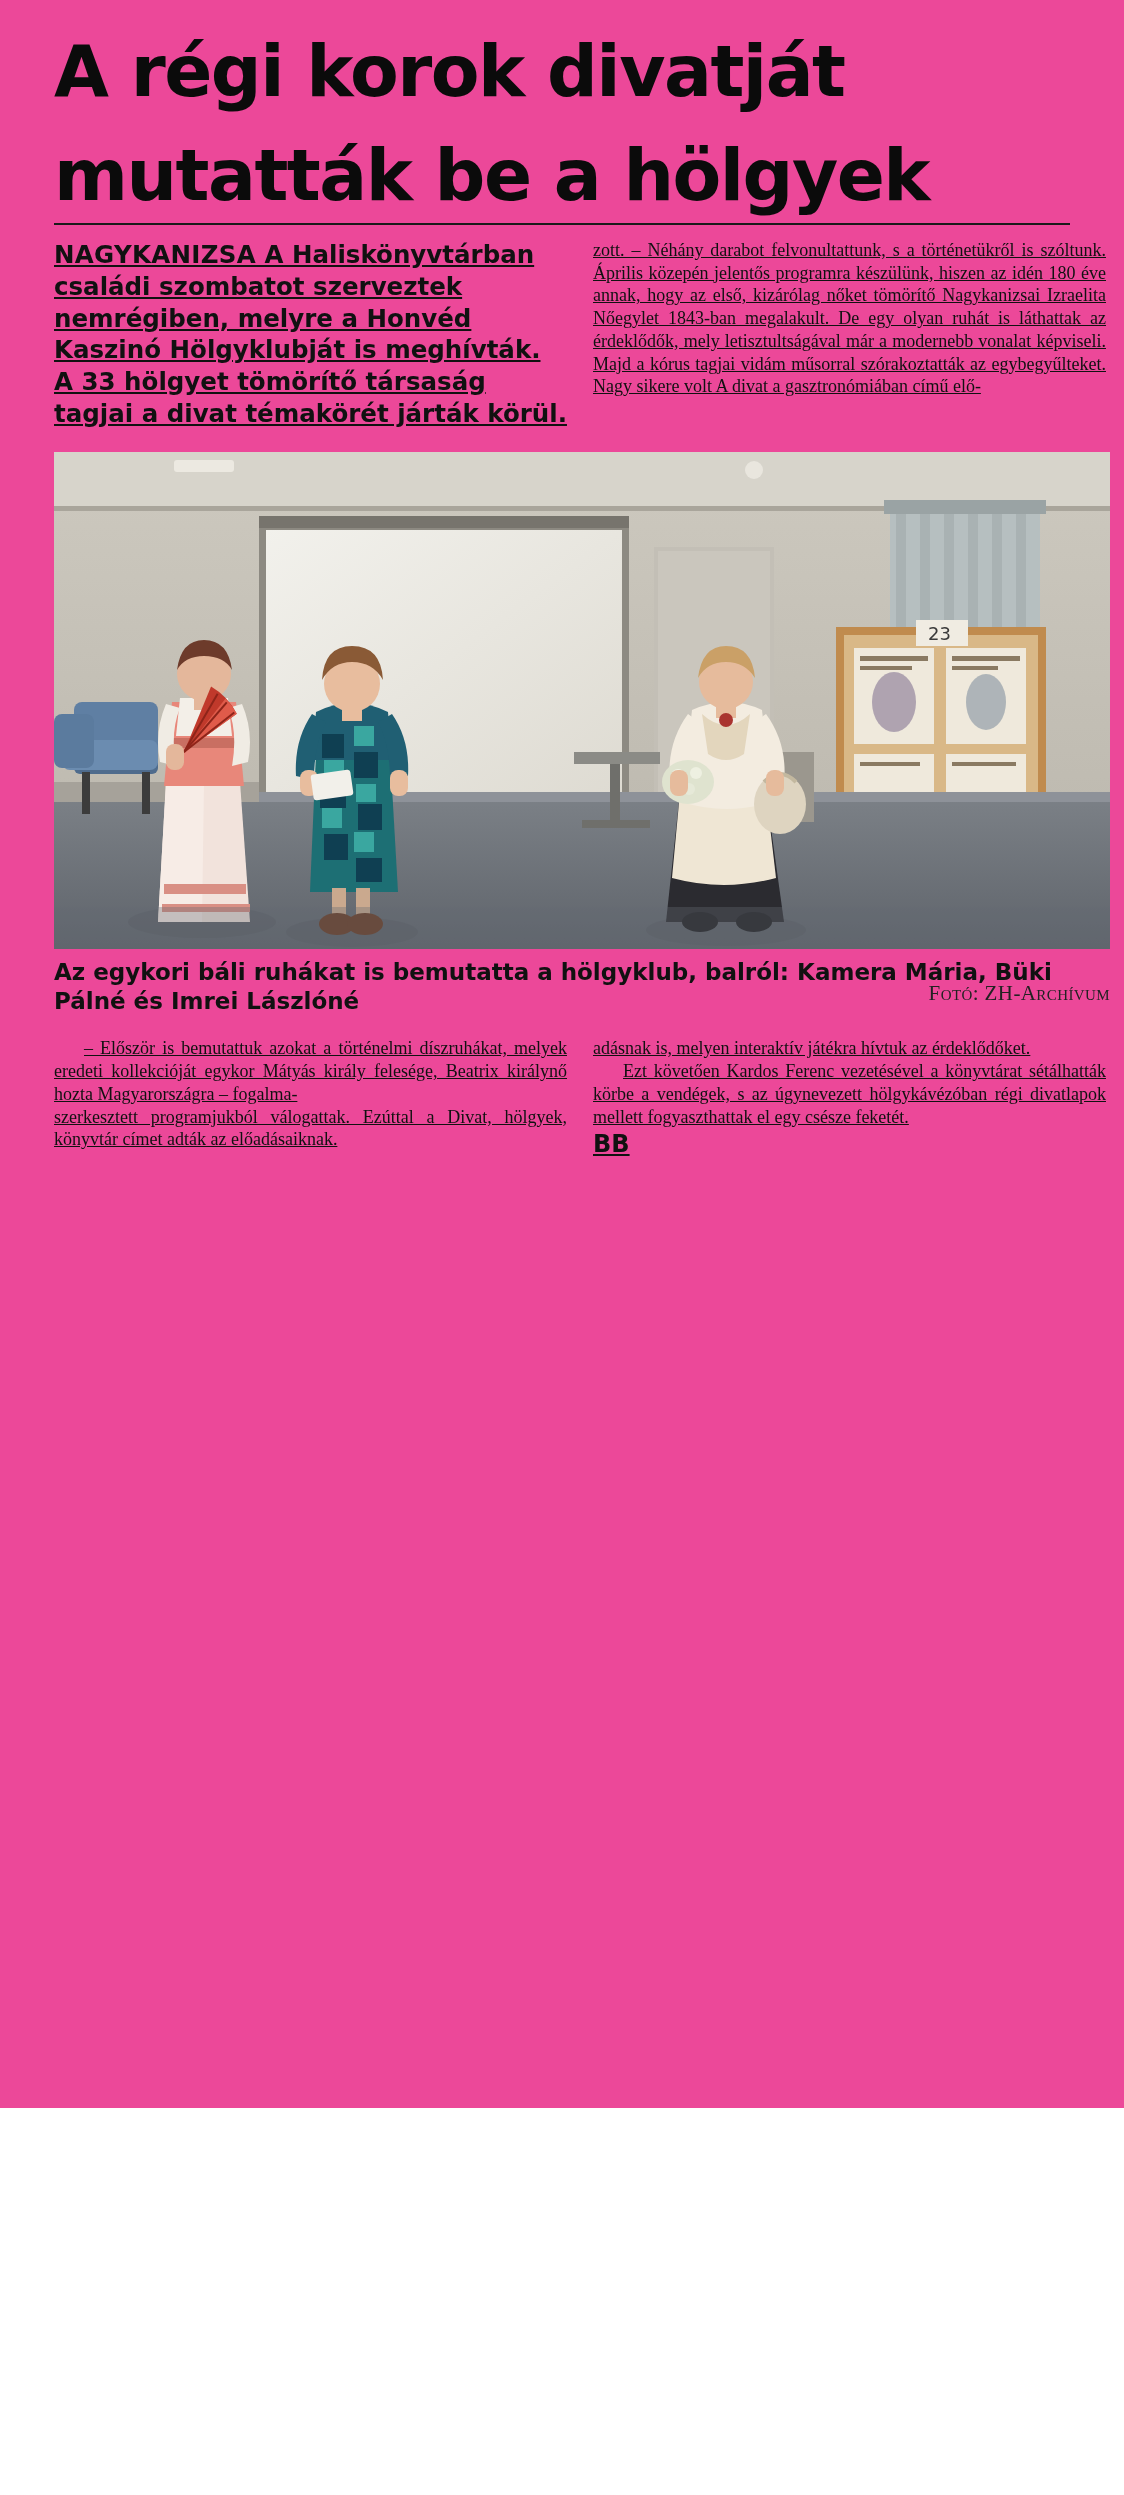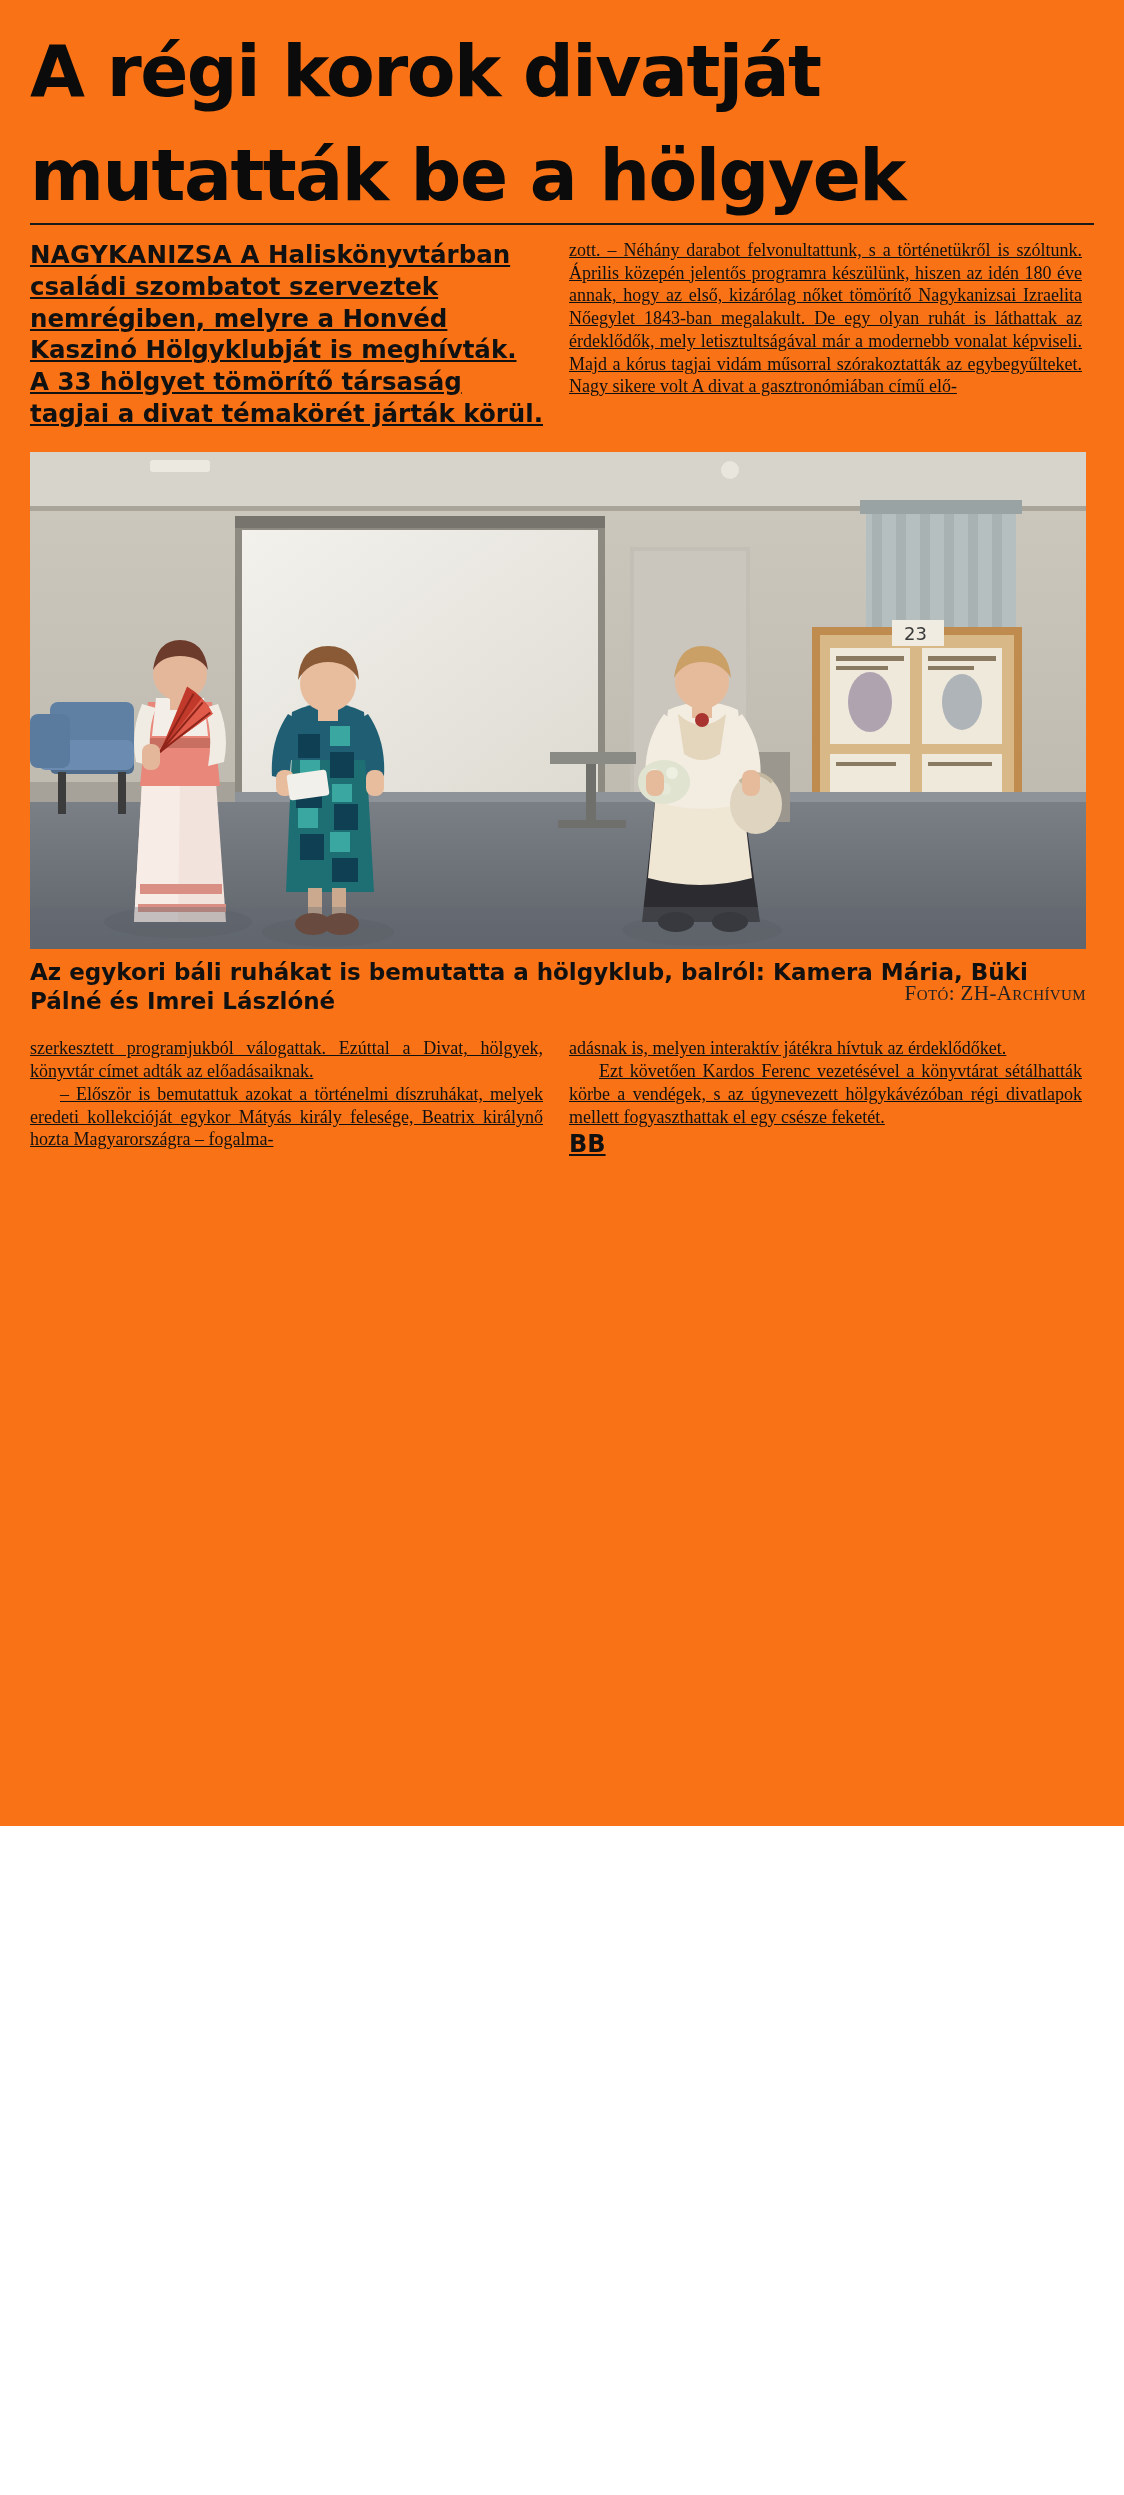--- a/index.html
+++ b/index.html
@@ -11,24 +11,24 @@
     width: 1124px;
     height: 2495px;
     font-family: "Liberation Serif", serif;
     color: #111111;
     position: relative;
     overflow: hidden;
   }
   .page {
     position: relative;
     width: 1124px;
-    height: 1826px;
-    background: #f97316;
+    height: 2108px;
+    background: #ec4899;
     box-sizing: border-box;
-    padding: 0 30px;
+    padding: 0 54px;
   }
 
   
   .headline {
     font-family: "DejaVu Sans", sans-serif;
     font-weight: bold;
     font-size: 71px;
     line-height: 1.02;
     letter-spacing: -1.5px;
     color: #0b0b0b;
@@ -323,22 +323,22 @@
     </div>
 
     <div class="caption">
       <span>Az egykori báli ruhákat is bemutatta a hölgyklub, balról: Kamera Mária, Büki Pálné és Imrei Lászlóné</span>
       <span class="credit">Fotó: ZH-Archívum</span>
     </div>
   </div>
 
   <div class="cols cols-bottom">
     <div class="col">
+      <p class="body-text indent">– Először is bemutattuk azokat a történelmi díszruhákat, melyek eredeti kollekcióját egykor Mátyás király felesége, Beatrix királynő hozta Magyarországra – fogalma-</p>
       <p class="body-text">szerkesztett programjukból válogattak. Ezúttal a Divat, hölgyek, könyvtár címet adták az előadásaiknak.</p>
-      <p class="body-text indent">– Először is bemutattuk azokat a történelmi díszruhákat, melyek eredeti kollekcióját egykor Mátyás király felesége, Beatrix királynő hozta Magyarországra – fogalma-</p>
     </div>
     <div class="col">
       <p class="body-text">adásnak is, melyen interaktív játékra hívtuk az érdeklődőket.</p>
       <p class="body-text indent">Ezt követően Kardos Ferenc vezetésével a könyvtárat sétálhatták körbe a vendégek, s az úgynevezett hölgykávézóban régi divatlapok mellett fogyaszthattak el egy csésze feketét.</p>
       <div class="sig">BB</div>
     </div>
   </div>
 
 </div>
 

